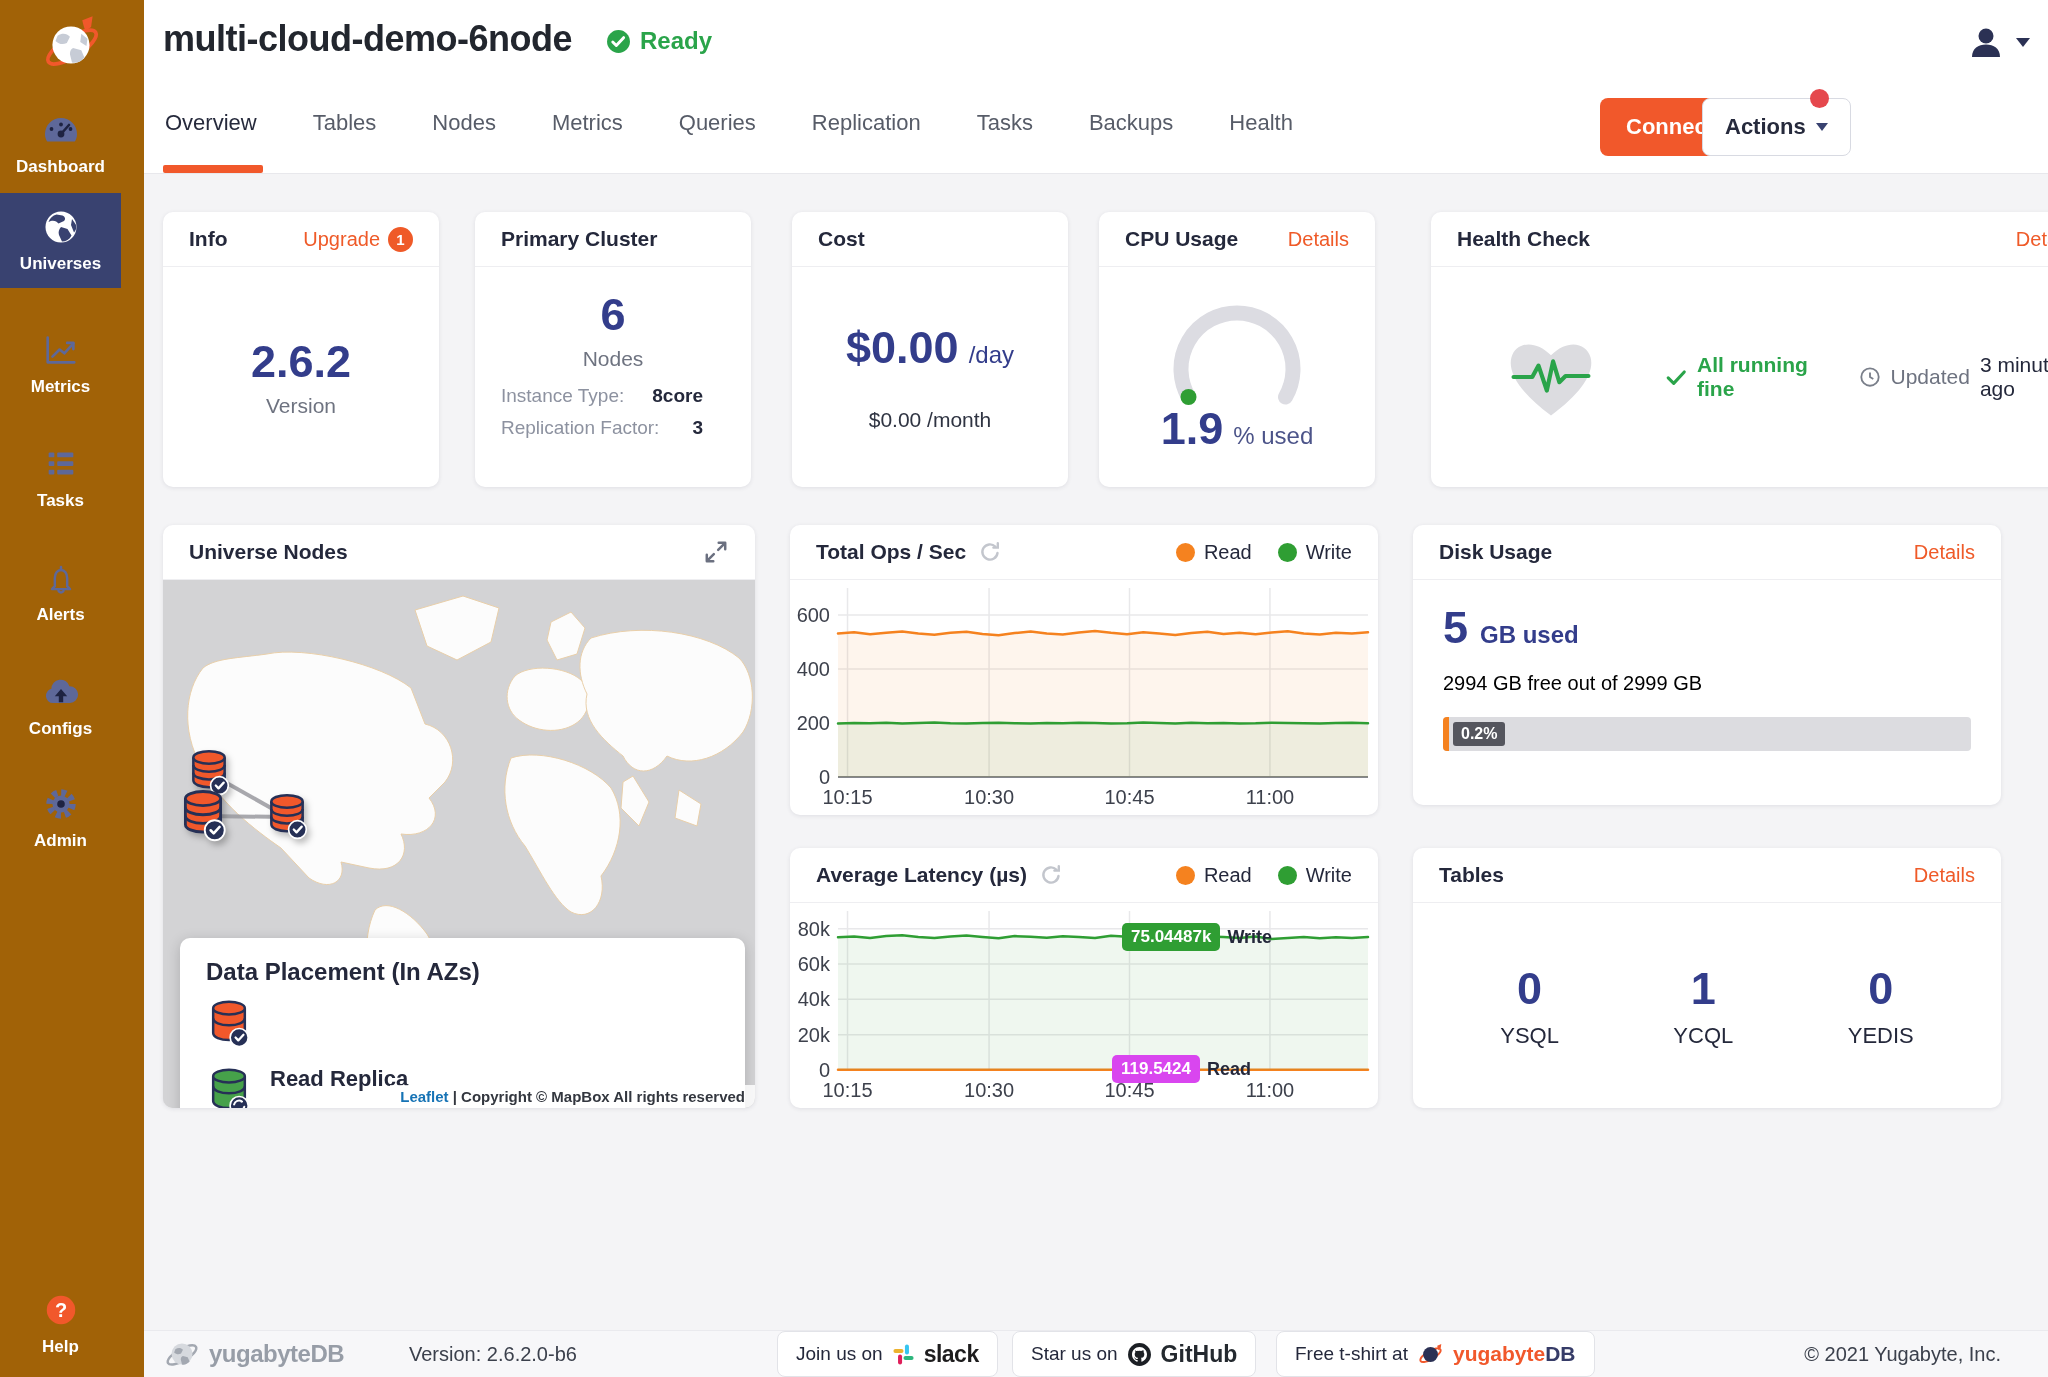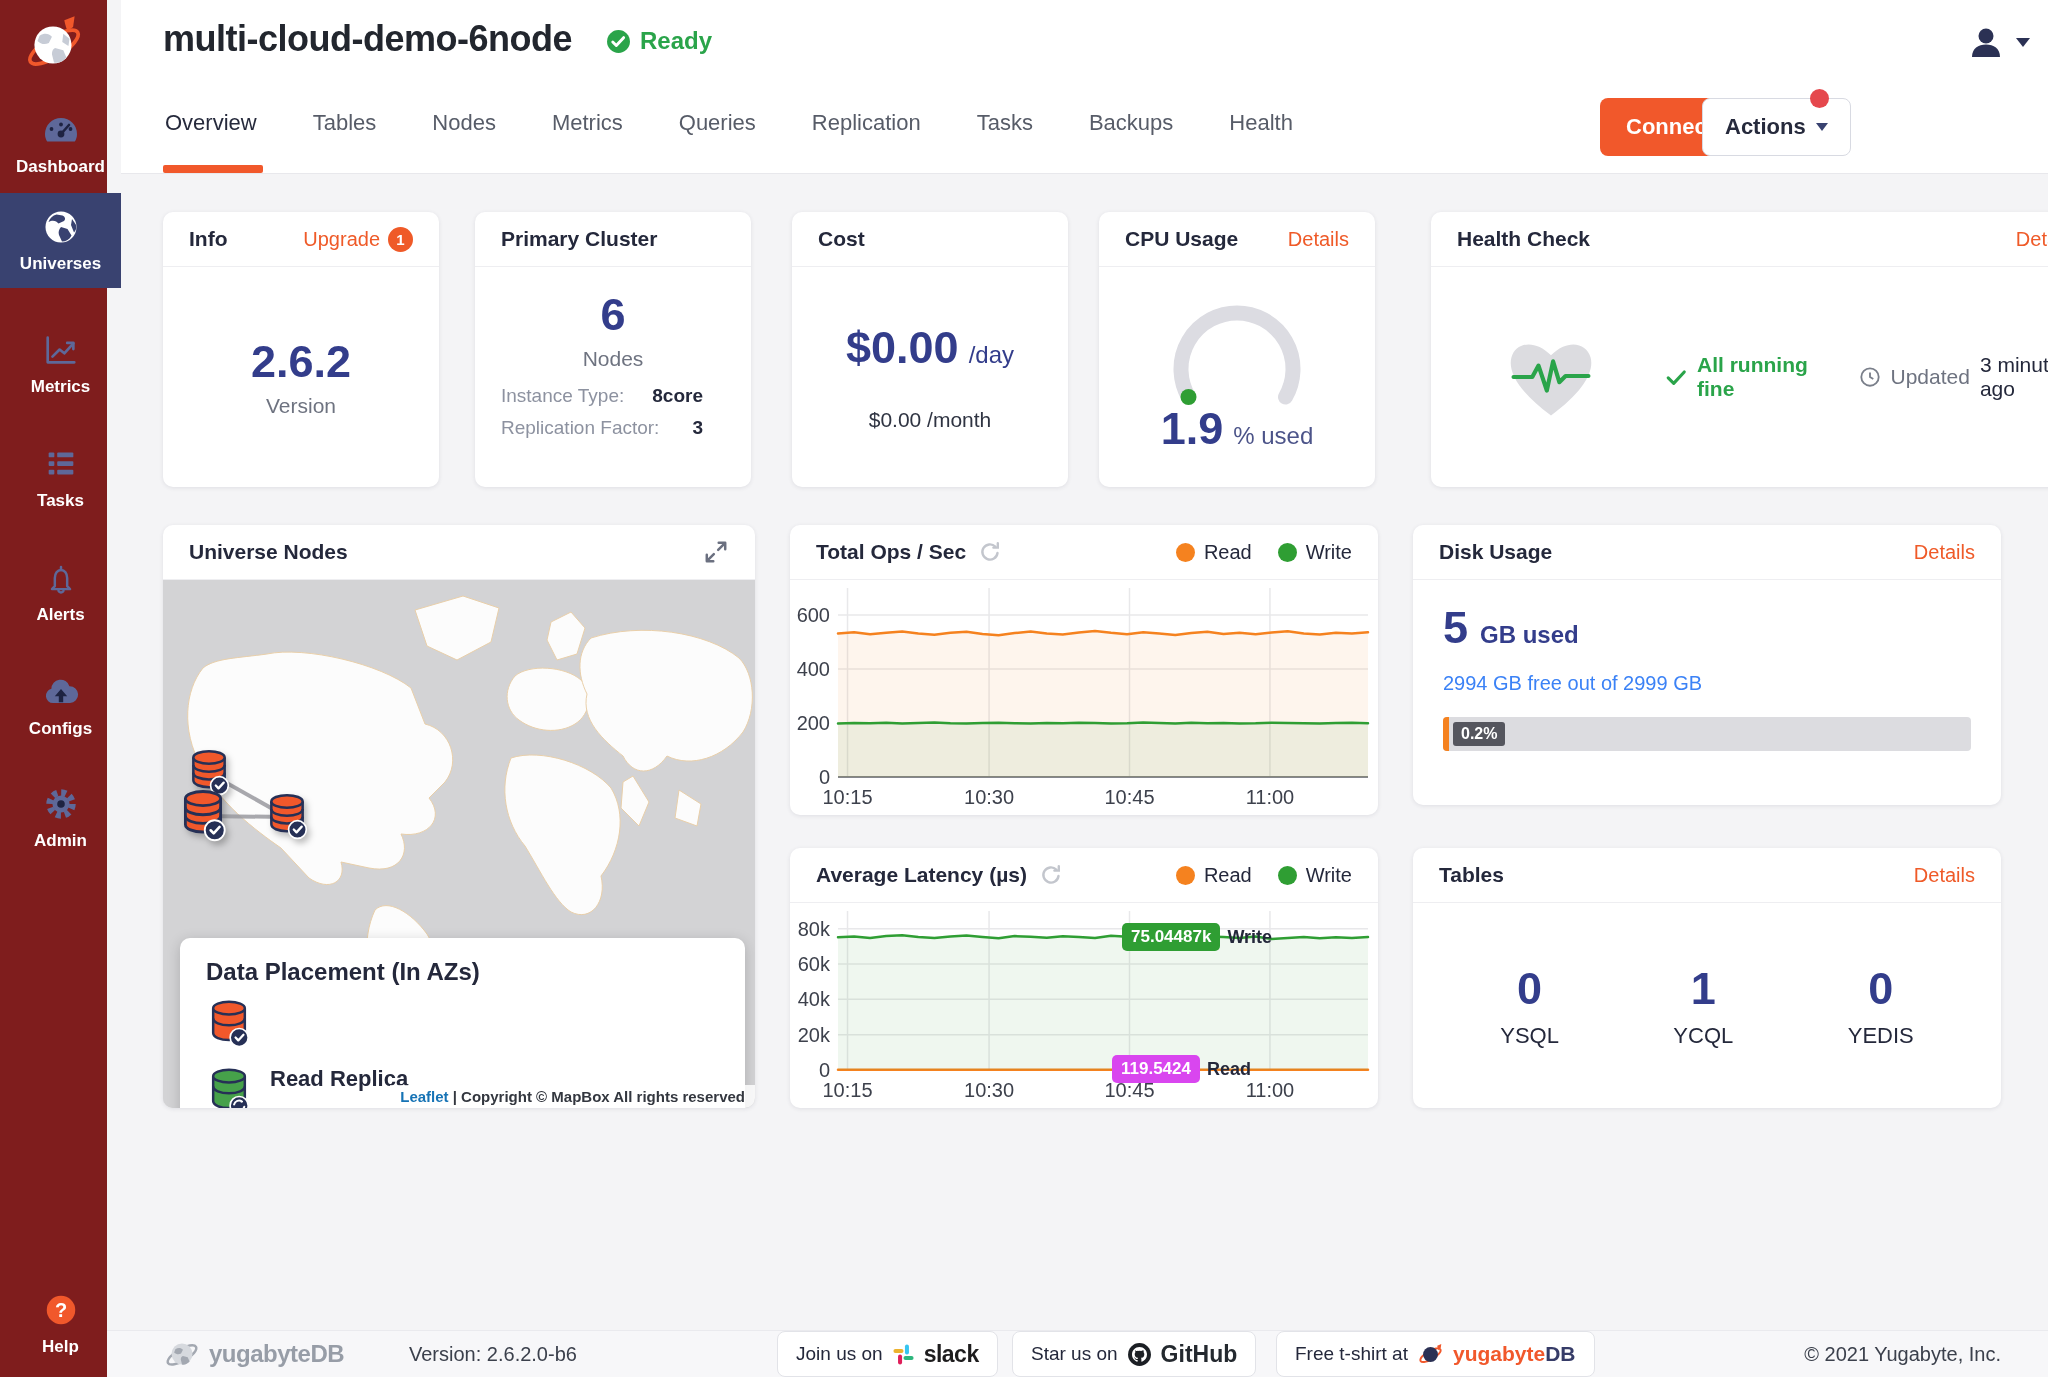--- a/index.html
+++ b/index.html
@@ -1,21 +1,21 @@
 <!DOCTYPE html>
 <html><head>
 <meta charset="utf-8">
 <style>
   * { margin:0; padding:0; box-sizing:border-box; }
   html,body { width:2048px; height:1377px; }
   body { font-family:"Liberation Sans", sans-serif; background:#f4f4f6; overflow:hidden; }
   #app { position:relative; width:2048px; height:1377px; background:#f4f4f6; }
 
   
-  .sidebar { position:absolute; left:0; top:0; width:107px; height:1377px; background:#7f1d1d; z-index:30;padding-left:28px; }
+  .sidebar { position:absolute; left:0; top:0; width:144px; height:1377px; background:#a16207; z-index:30;padding-left:28px; }
   .side-logo { position:absolute; left:50%; top:10px; transform:translateX(-50%); }
   .side-item { position:absolute; left:0; width:121px; display:flex; flex-direction:column; align-items:center; gap:7px;
                color:#fff; font-size:17px; font-weight:bold; cursor:pointer; padding:14px 0; }
   .side-item .ic { width:40px; height:40px; display:flex; align-items:center; justify-content:center; }
   .side-item.active { background:#394270; }
 
   
   .header { position:absolute; left:121px; top:0; width:1927px; height:174px; background:#fff; border-bottom:1px solid #e8e8ec; z-index:20; }
   .title-row { position:absolute; left:42px; top:18px; display:flex; align-items:center; gap:34px; }
   .page-title { font-size:36px; font-weight:bold; color:#22262e; letter-spacing:-0.5px; }
@@ -104,21 +104,21 @@
   .anno { position:absolute; display:flex; align-items:center; gap:7px; z-index:5; }
   .anno-badge { color:#fff; font-weight:bold; font-size:17px; padding:4px 9px; border-radius:5px; white-space:nowrap; }
   .anno-badge.green { background:#2f9e33; }
   .anno-badge.orange { background:#d946ef; }
   .anno-label { font-size:18px; font-weight:bold; color:#24283b; }
 
   
   .disk-body { padding:22px 30px 0; }
   .disk-line1 { display:flex; align-items:baseline; gap:12px; }
   .disk-unit { font-size:24px; color:#333d8b; font-weight:bold; }
-  .disk-sec { font-size:20px; color:#3b82f6; margin-top:18px; }
+  .disk-sec { font-size:20px; color:#000000; margin-top:18px; }
   .disk-bar { position:relative; margin-top:22px; width:528px; height:34px; background:#dcdce0; border-radius:4px; overflow:hidden; }
   .disk-fill { position:absolute; left:0; top:0; bottom:0; width:6px; background:#f5821f; }
   .disk-pct { position:absolute; left:10px; top:5px; background:#55565e; color:#fff; font-size:16px; font-weight:bold;
               padding:3px 8px; border-radius:3px; }
 
   
   .tables-body { height:205px; display:flex; align-items:center; justify-content:space-around; padding:0 30px; }
   .tstat { display:flex; flex-direction:column; align-items:center; gap:8px; }
   .tstat .n { font-size:45px; font-weight:bold; color:#333d8b; }
   .tstat .l { font-size:22px; color:#24283b; }

